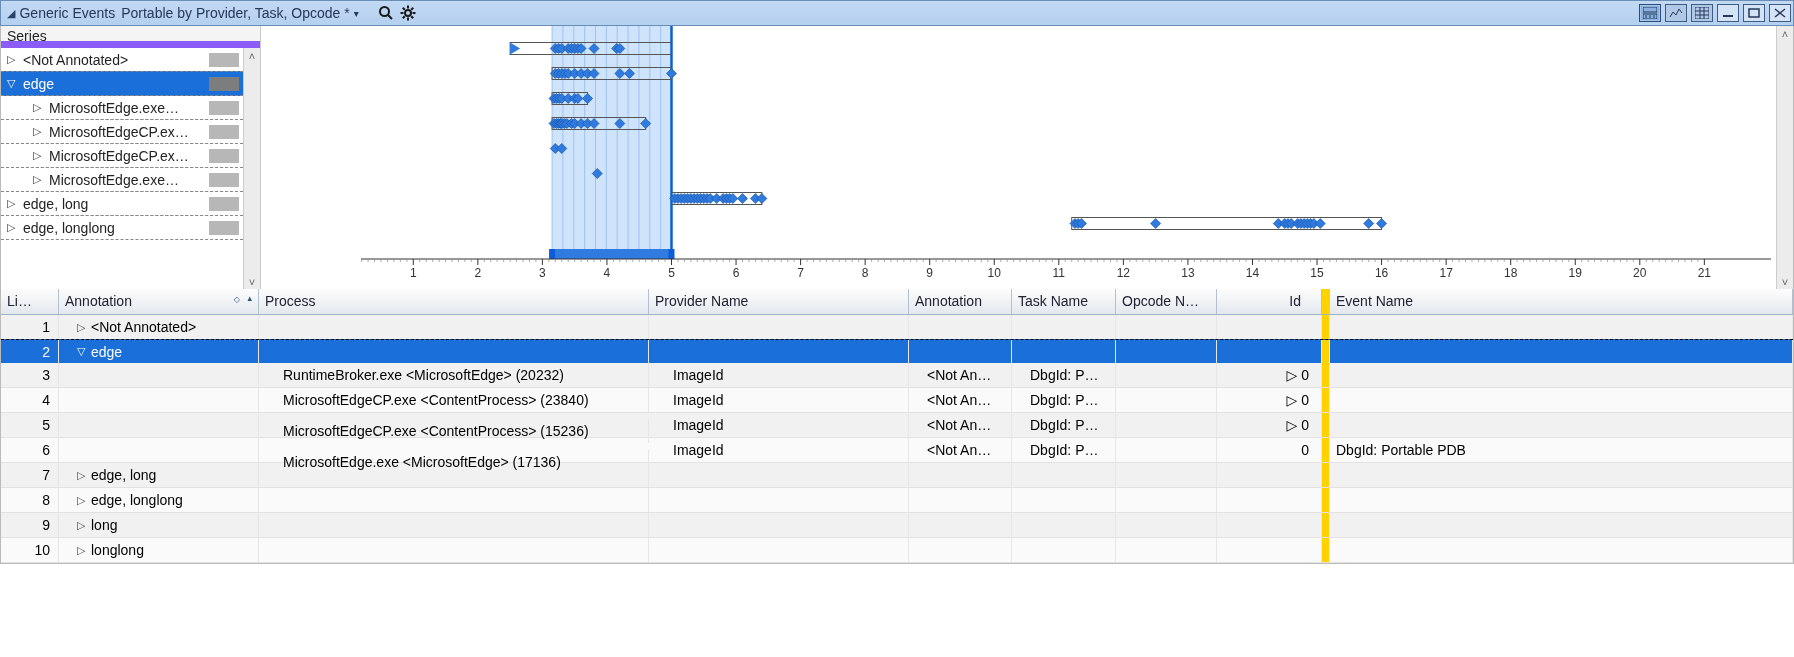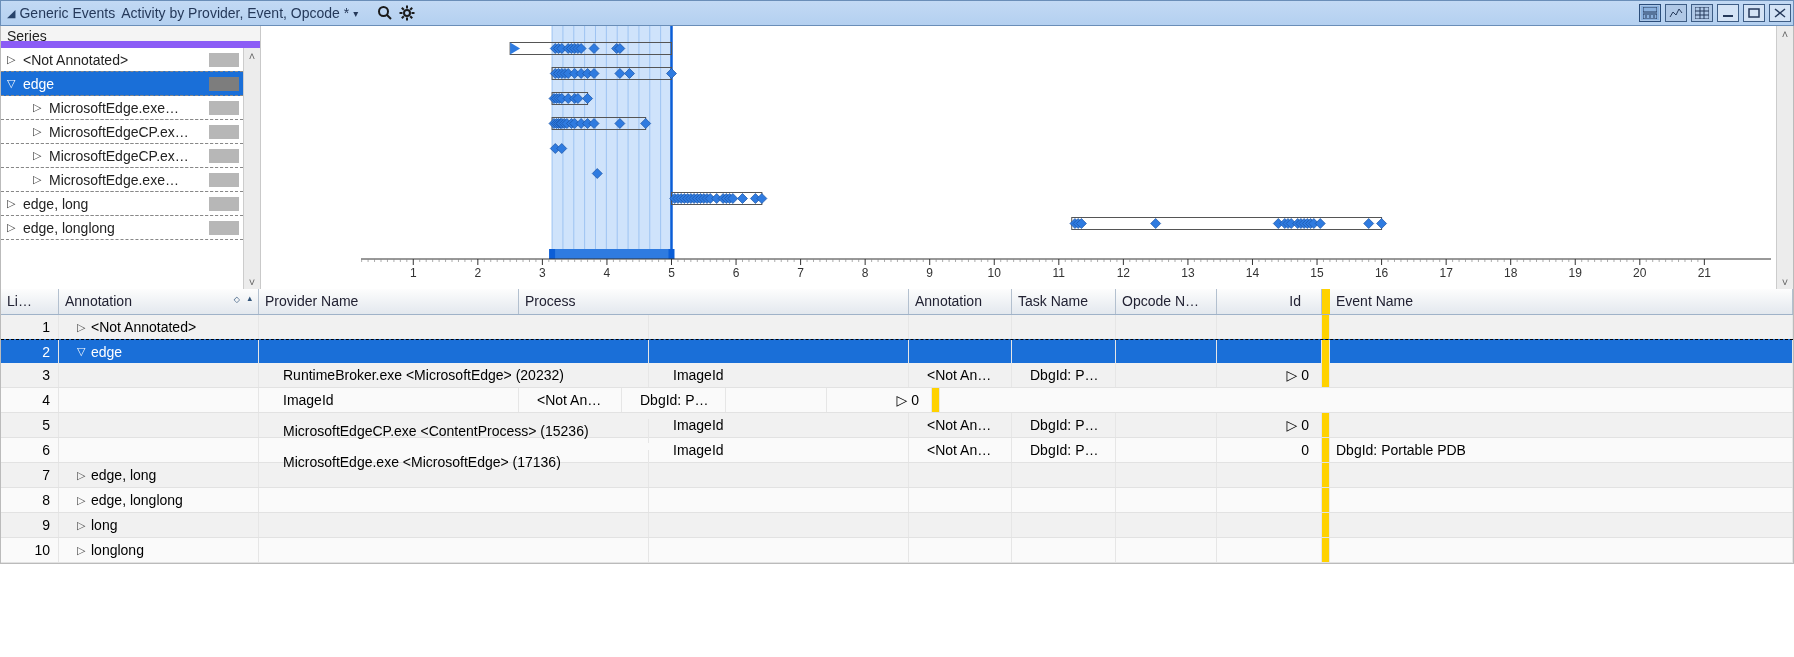--- a/index.html
+++ b/index.html
@@ -87,21 +87,21 @@
 
   
   svg { display:block; }
 </style>
 </head>
 <body>
 
 <div class="titlebar">
   <span class="tri">◢</span>
   <span class="title1">Generic Events</span>
-  <span class="title2">Activity by Provider, Event, Opcode *</span>
+  <span class="title2">Portable by Provider, Task, Opcode *</span>
   <span class="drop">▾</span>
   <span class="spacer10"></span>
   <span class="icon">
     <svg width="16" height="16" viewBox="0 0 16 16">
         <circle cx="6.5" cy="6.5" r="4.5" fill="none" stroke="#1a1a1a" stroke-width="2"></circle>
         <line x1="10" y1="10" x2="14" y2="14" stroke="#1a1a1a" stroke-width="2"></line>
       </svg>
   </span>
   <span class="icon">
     <svg width="16" height="16" viewBox="0 0 16 16">
@@ -577,22 +577,22 @@
       <div class="sbtn">˄</div>
       <div class="sbtn">˅</div>
     </div>
   </div>
 </div>
 
 <div class="table-region">
   <div class="thead">
     <div class="th col-line">Line #</div>
     <div class="th col-ann"><span>Annotation</span><span class="sort">▴</span><span class="sort" style="right:18px;top:6px;font-size:8px">◇</span></div>
+    <div class="th col-process">Process</div>
     <div class="th col-prov">Provider Name</div>
-    <div class="th col-process">Process</div>
     <div class="th col-ann2">Annotation</div>
     <div class="th col-task">Task Name</div>
     <div class="th col-opcode">Opcode N…</div>
     <div class="th col-id">Id</div>
     <div class="th col-sep yellow-strip"></div>
     <div class="th col-event">Event Name</div>
   </div>
   <div id="tbody">
       <div class="trow">
         <div class="td col-line">1</div>
@@ -636,20 +636,21 @@
         <div class="td col-opcode"></div>
         <div class="td col-id">▷  0</div>
         <div class="td col-sep yellow-strip"></div>
         <div class="td col-event"></div>
       </div>
       <div class="trow even">
         <div class="td col-line">4</div>
         <div class="td col-ann indent2">
           <span></span>
         </div>
+        <div class="td col-process" style="padding-left: 24px;">MicrosoftEdgeCP.exe &lt;ContentProcess&gt; (23840)</div>
         <div class="td col-prov" style="padding-left: 24px;">ImageId</div>
         <div class="td col-ann2" style="padding-left: 18px;">&lt;Not An…</div>
         <div class="td col-task" style="padding-left: 18px;">DbgId: P…</div>
         <div class="td col-opcode"></div>
         <div class="td col-id">▷  0</div>
         <div class="td col-sep yellow-strip"></div>
         <div class="td col-event"></div>
       </div>
       <div class="trow">
         <div class="td col-line">5</div>

